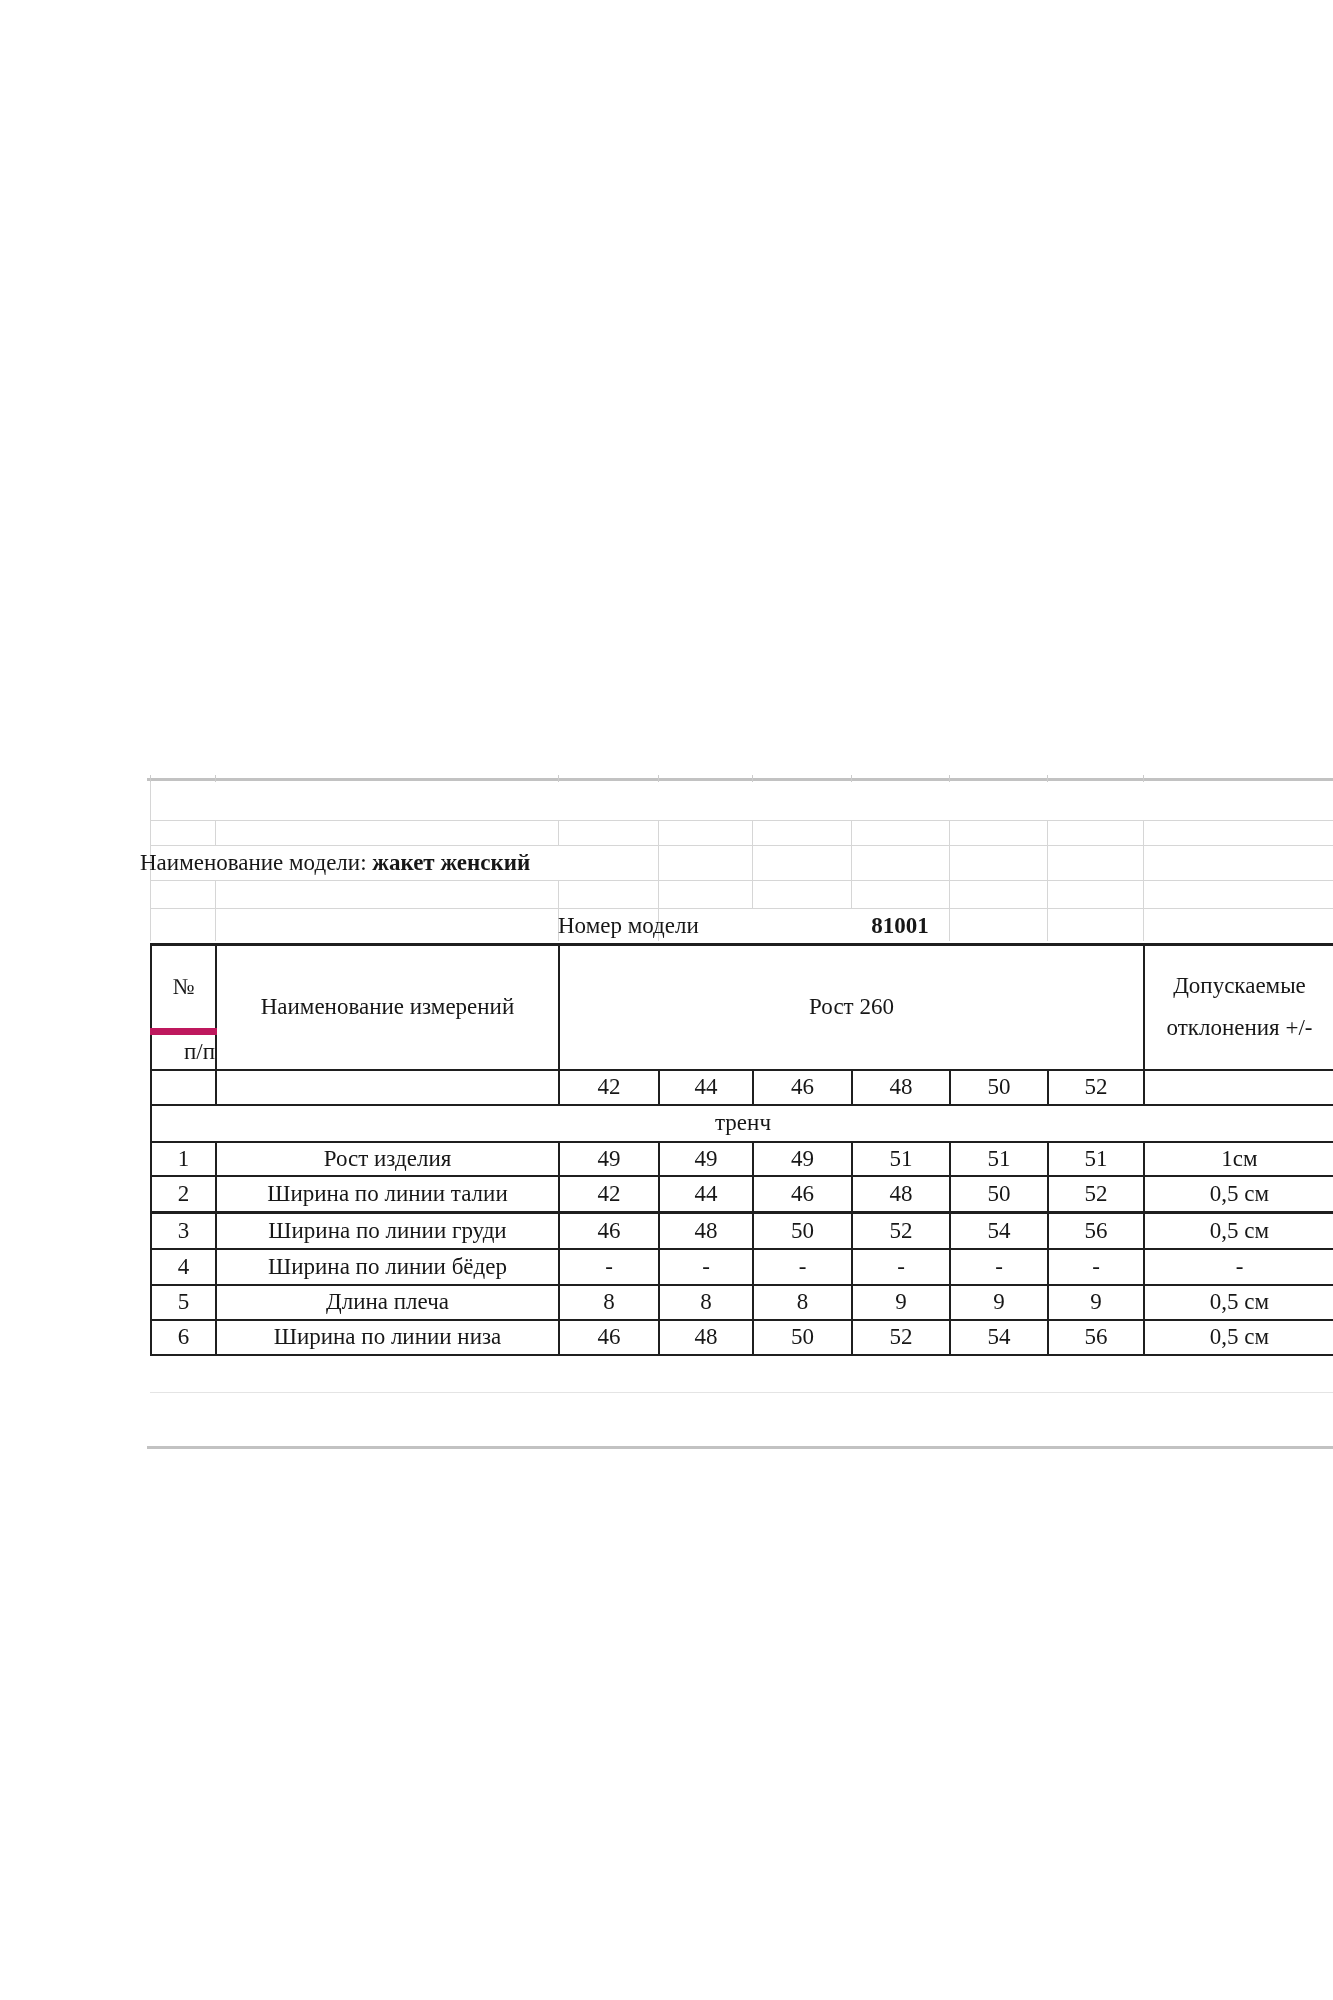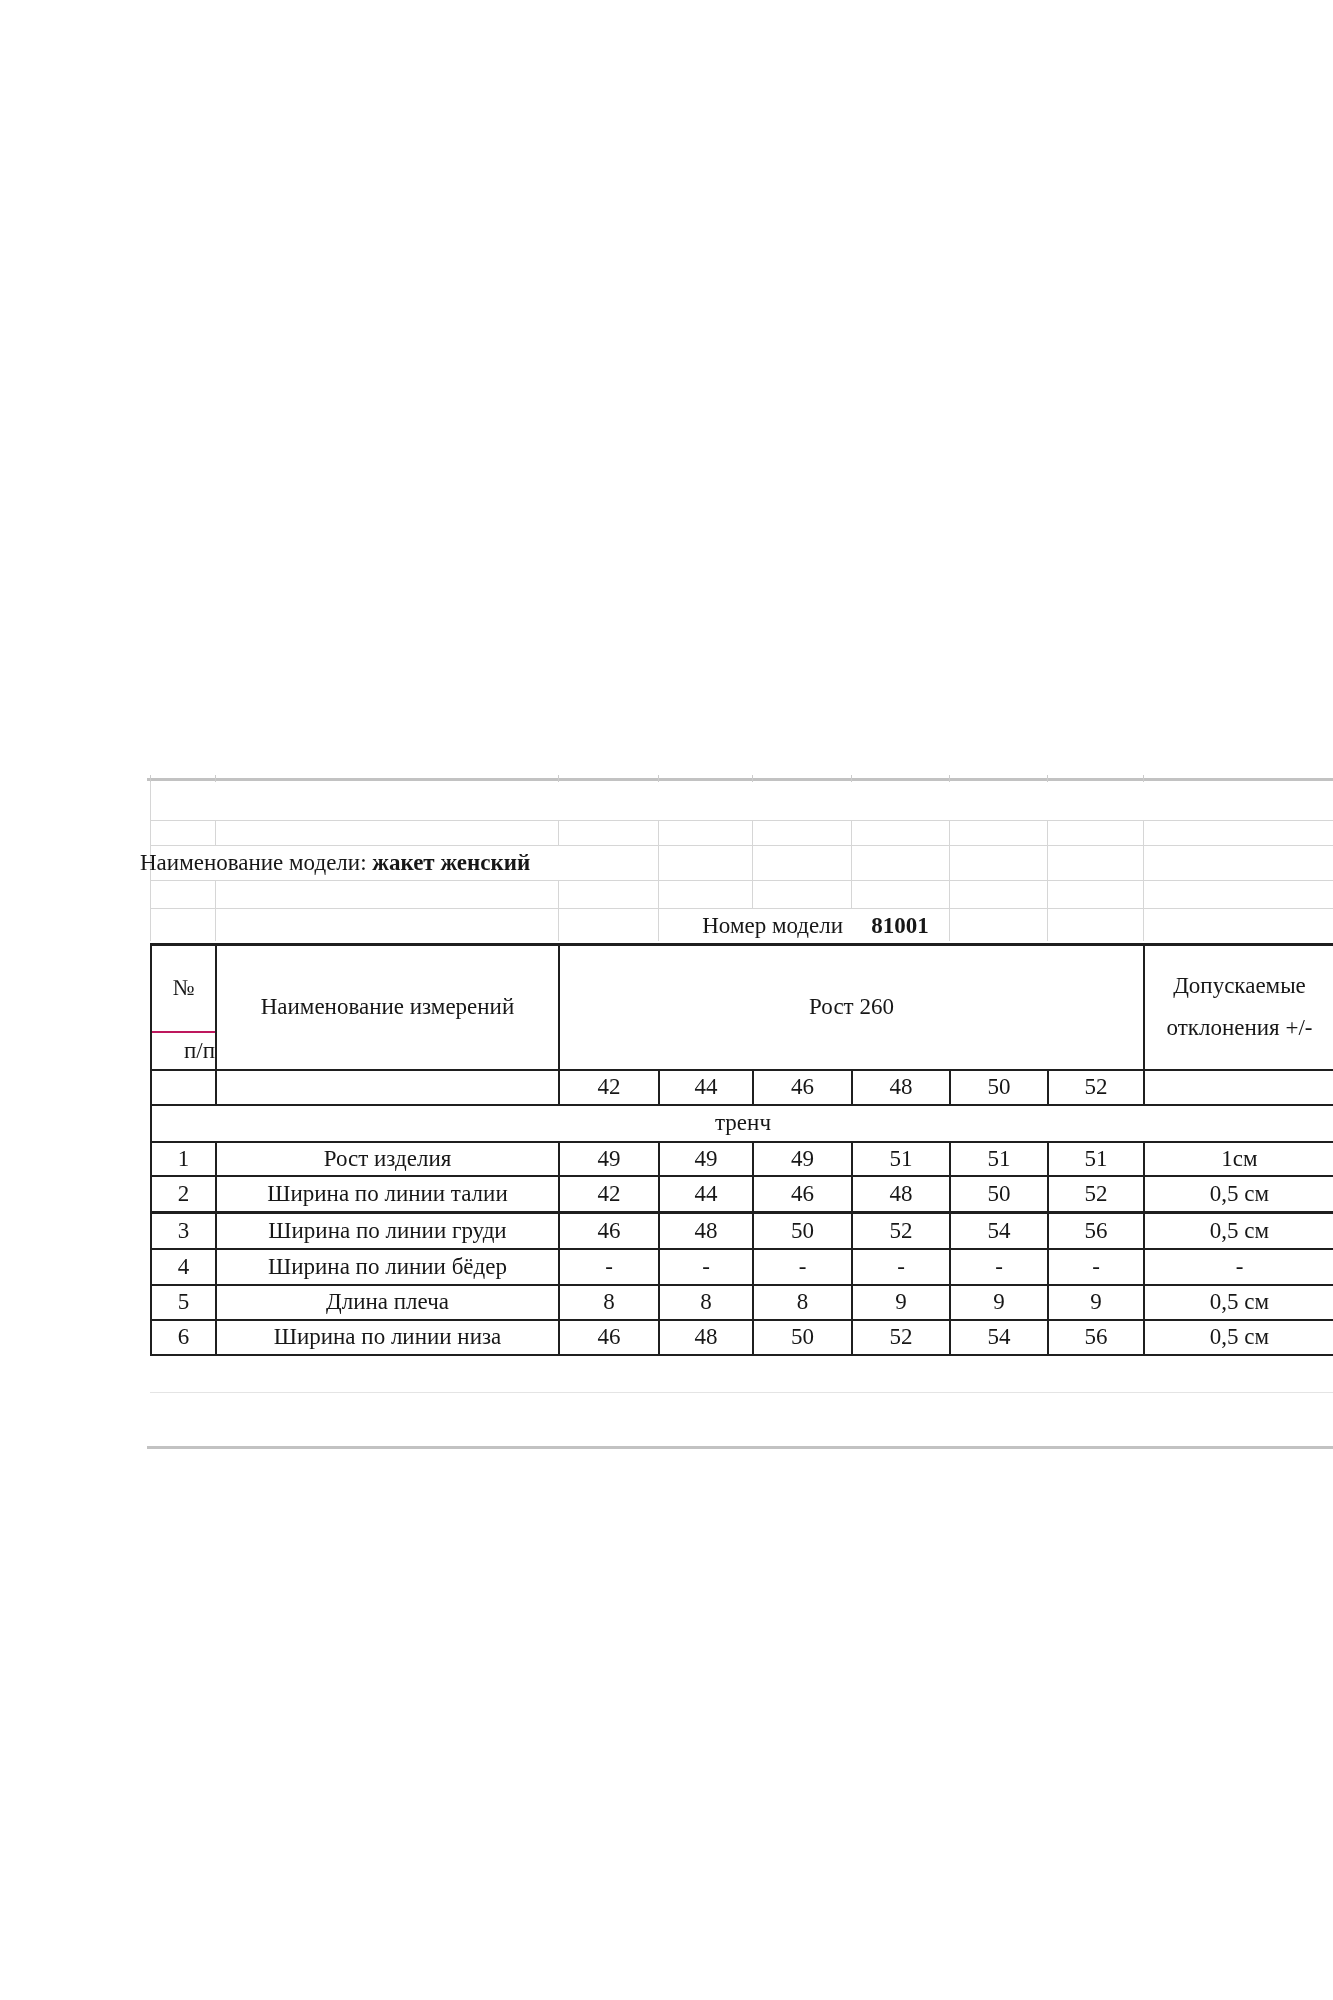--- a/index.html
+++ b/index.html
@@ -19,21 +19,21 @@
 
   
   .sheet-text{position:absolute;white-space:nowrap;}
   #sheet-title{
     left:150px;top:786px;width:1183px;height:34px;line-height:34px;
     text-align:center;font-weight:bold;font-size:23px;
   }
   #model-line{left:140px;top:845px;height:35px;line-height:35px;font-size:23px;}
   #model-line .bold{font-weight:bold;}
   #number-label{left:558px;top:908px;width:285px;height:35px;line-height:35px;
-    text-align:right;font-size:23px;}
+    font-size:23px;}
   #number-value{left:851px;top:908px;width:98px;height:35px;line-height:35px;
     text-align:center;font-weight:bold;font-size:23px;}
 
   
   #meas-table{
     position:absolute;left:150px;top:943px;width:1183px;
     border-collapse:collapse;table-layout:fixed;
     font-size:23px;color:#171717;
     border-top:3px solid #1f1f1f;
     border-left:2px solid #1f1f1f;
@@ -49,21 +49,21 @@
   #meas-table tr.h2{height:38px;}
   #meas-table tr.sizes{height:35px;}
   #meas-table tr.group{height:37px;}
   #meas-table tr.r1{height:34px;}
   #meas-table tr.r2{height:37px;}
   #meas-table tr.r3{height:36px;}
   #meas-table tr.r4{height:36px;}
   #meas-table tr.r5{height:35px;}
   #meas-table tr.r6{height:35px;}
   #meas-table td.split-b{border-bottom:1px solid #c4c4c4;}
-  #meas-table td.split-t{border-top:2px solid #be185d;padding-left:32px;}
+  #meas-table td.split-t{border-top:7px solid #be185d;padding-left:32px;}
   #meas-table tr.thick-top td{border-top:3px solid #1f1f1f;}
   #meas-table .tol-head div{line-height:42px;}
 </style>
 </head>
 <body>
 
 <div id="page">
 
   <div id="gridlayer">
       <div class="gl" style="left: 150px; top: 782px; width: 1px; height: 159px;"></div>

